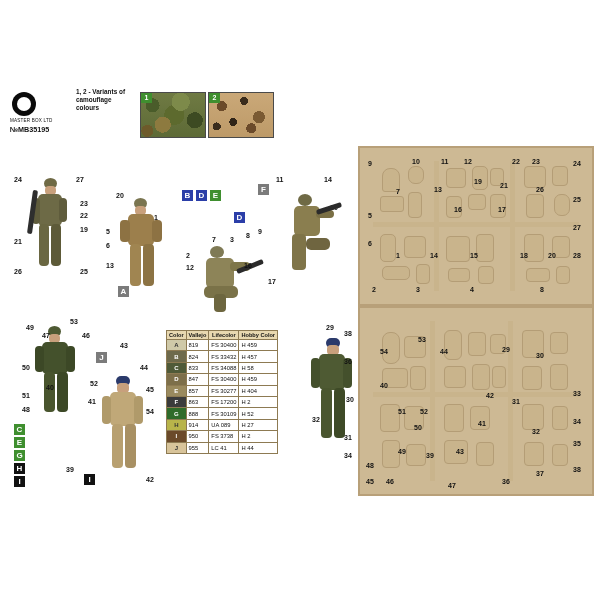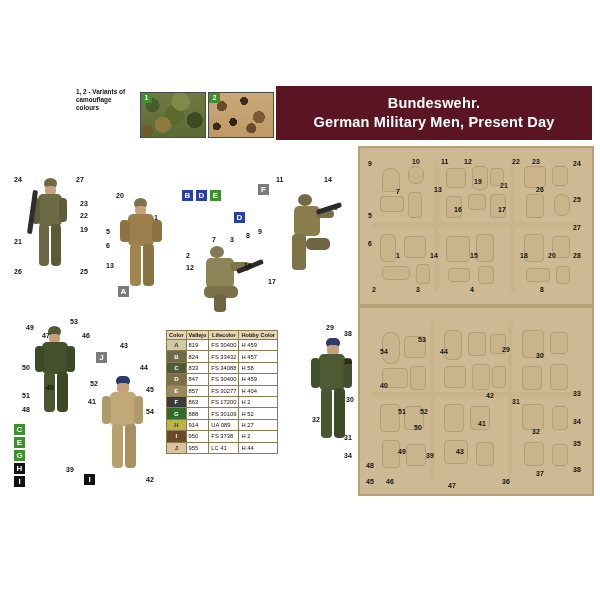--- a/index.html
+++ b/index.html
@@ -80,34 +80,35 @@
   #vertlabels{position:absolute;left:14px;top:424px;width:12px;}
   #vertlabels .lbl{position:relative;display:block;margin-bottom:2px;}
 </style>
 </head>
 <body>
 
 <div id="sheet">
 
   <div id="box"></div>
 
+  <div class="logo">
+    <div class="circ"></div>
+    <div class="mbl">MASTER BOX LTD</div>
+    <div class="num">№MB35195</div>
+  </div>
 
   <div class="varnote">1, 2 - Variants of camouflage colours</div>
 
   <div class="camochip" id="camo1">
     <div class="tag">1</div>
   </div>
   <div class="camochip" id="camo2">
     <div class="tag">2</div>
   </div>
 
-  <div id="titleblock">
-    <div class="t1">Bundeswehr.</div>
-    <div class="t2">German Military Men, Present Day</div>
-  </div>
 
   <div class="sprue" id="sprueA">
     <div class="sprueinner"></div>
 
     <div class="bar" style="left:74px;top:13px;width:5px;height:130px;"></div>
     <div class="bar" style="left:150px;top:13px;width:5px;height:130px;"></div>
     <div class="bar" style="left:13px;top:74px;width:206px;height:5px;"></div>
 
     <div class="part" style="left:22px;top:20px;width:16px;height:22px;border-radius:8px 8px 3px 3px;"></div>
     <div class="part" style="left:48px;top:18px;width:14px;height:16px;border-radius:7px;"></div>

